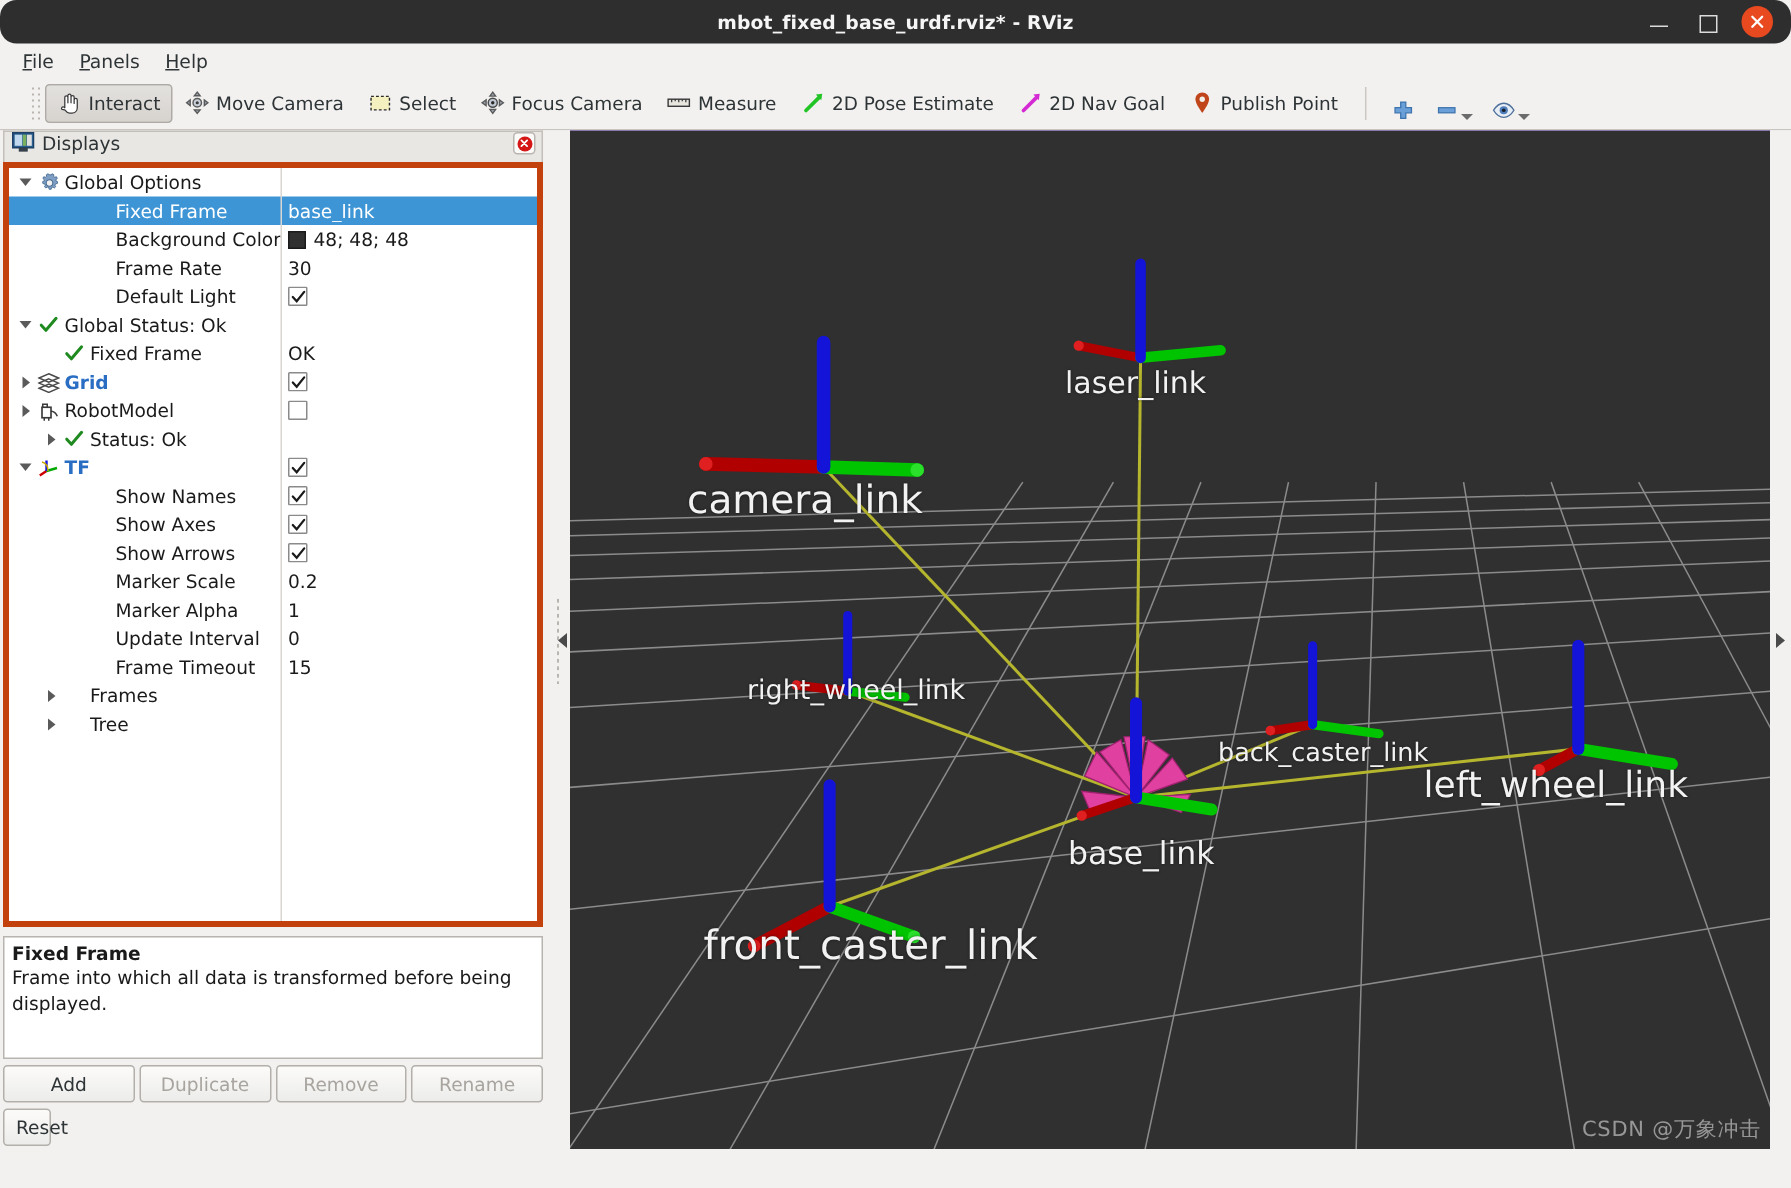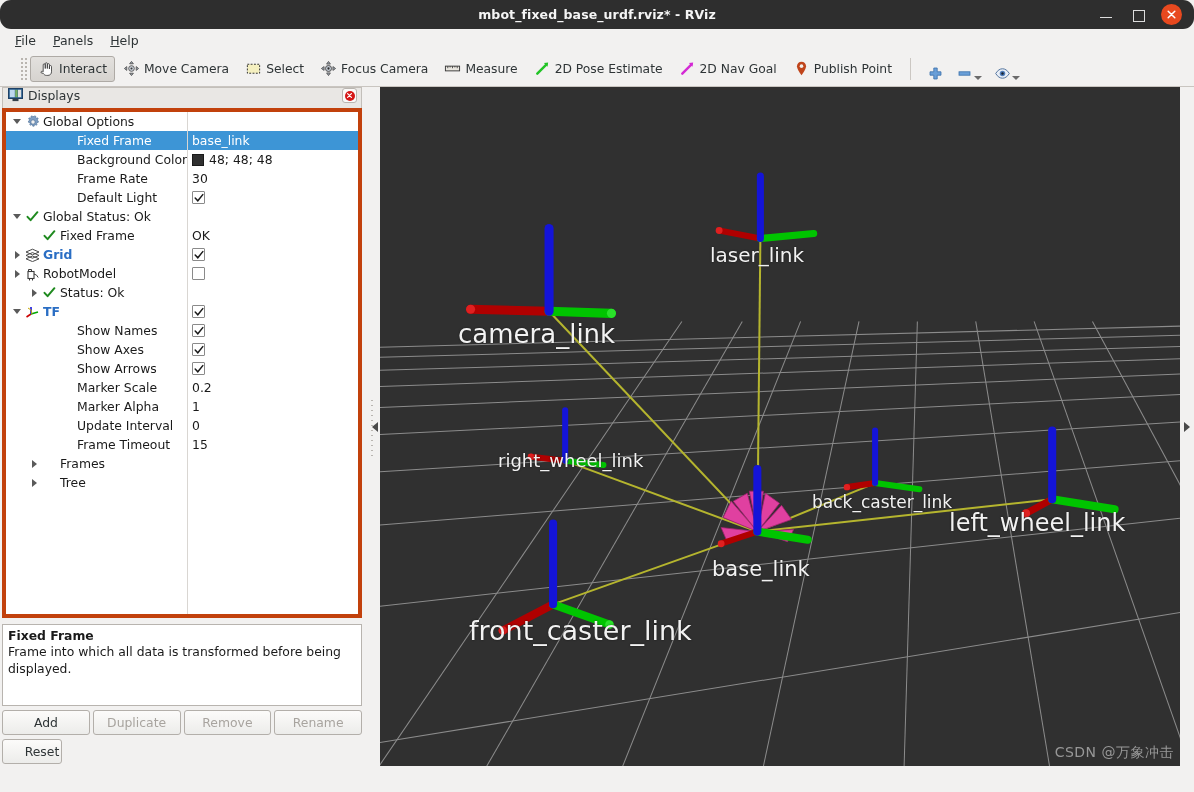--- a/index.html
+++ b/index.html
@@ -182,21 +182,21 @@
     flex: 1 1 0; height: 25px;
     background: linear-gradient(#fcfbfa, #ececea);
     border: 1px solid #b3afaa; border-radius: 3px;
     font-size: 12.4px; color: #2e3436;
     display: flex; align-items: center; justify-content: center;
     cursor: default;
   }
   .btn.disabled { color: #a8a49f; }
   .btnrow2 { display: flex; margin-top: 4px; }
   .btn-reset {
-    width: 60px; height: 25px;
+    width: 32px; height: 25px;
     background: linear-gradient(#fcfbfa, #ececea);
     border: 1px solid #b3afaa; border-radius: 3px;
     font-size: 12.4px; color: #2e3436;
     display: flex; align-items: center; justify-content: center; cursor: default; padding-left: 20px;
   }
 
   
   .vsplit {
     width: 14px; flex: 0 0 14px;
     background: #f2f1f0;

